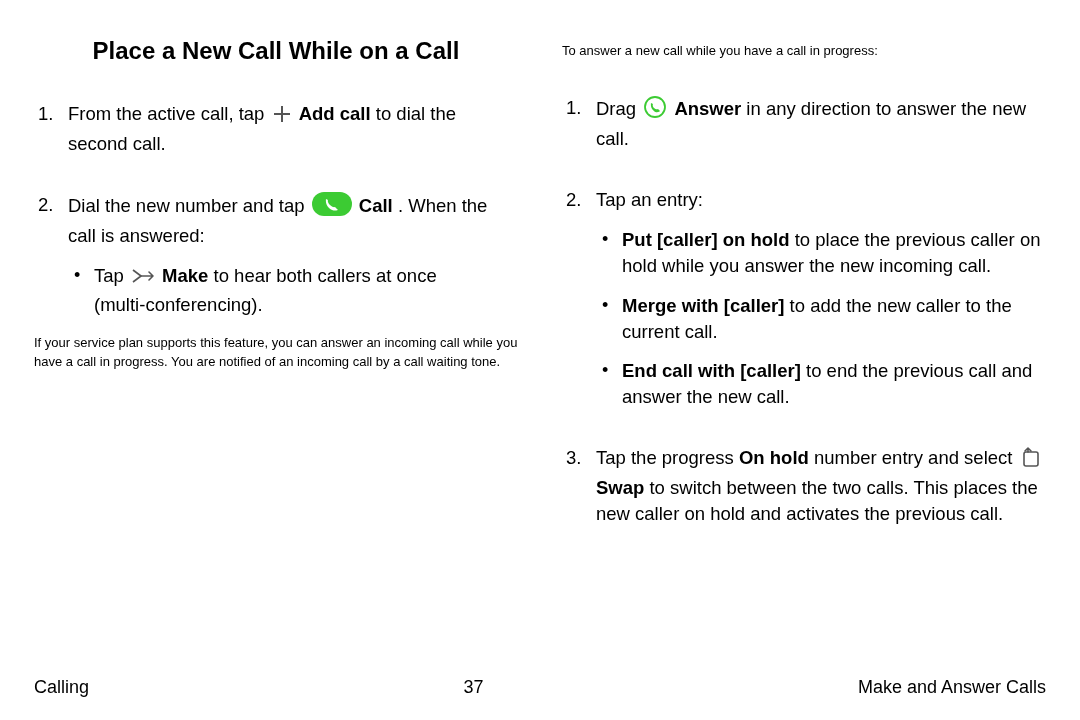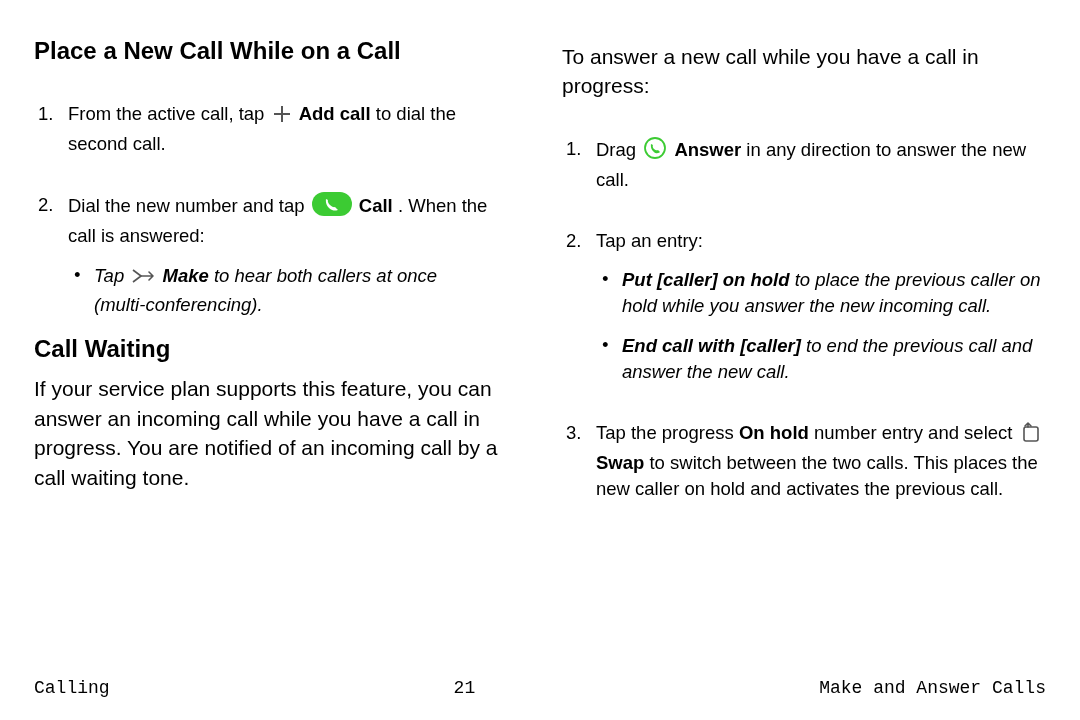--- a/index.html
+++ b/index.html
@@ -15,23 +15,24 @@
     gap: 44px;
   }
   .col {
     width: 490px;
   }
   h2.section {
     font-size: 24px;
     font-weight: 700;
     margin-bottom: 10px;
     line-height: 1.25;
+    text-align: center;
   }
   p.body {
-    font-size: 21px;
+    font-size: 13px;
     line-height: 1.4;
     margin-bottom: 16px;
   }
   ol.num {
     list-style: none;
     counter-reset: item;
     margin-left: 0;
     padding-left: 0;
   }
   ol.num > li {
@@ -53,21 +54,20 @@
     list-style: none;
     padding-left: 0;
     margin-top: 14px;
   }
   ul.bul > li {
     position: relative;
     padding-left: 26px;
     font-size: 18.5px;
     line-height: 1.4;
     margin-bottom: 14px;
-    font-style: italic;
   }
   ul.bul > li::before {
     content: "•";
     position: absolute;
     left: 6px;
     top: 0;
     font-size: 18px;
   }
   .b { font-weight: 700; }
   .icon {
@@ -76,21 +76,20 @@
     margin: 0 2px;
   }
   .footer {
     position: absolute;
     bottom: 22px;
     left: 34px;
     right: 34px;
     display: flex;
     justify-content: space-between;
     font-size: 18px;
-    font-family: Liberation Mono, monospace;
   }
 </style>
 </head>
 <body>
 
 <div class="page">
   <div class="cols">
 
     <div class="col">
       <h2 class="section">Place a New Call While on a Call</h2>
@@ -127,21 +126,20 @@
                   <path d="M10 10 L22 10 M18 6 L22 10 L18 14" fill="none" stroke="#555" stroke-width="1.6" stroke-linejoin="round" stroke-linecap="round"></path>
                 </svg>
               </span>
               <span class="b">Make</span>
               <span> to hear both callers at once (multi‑conferencing).</span>
             </li>
           </ul>
         </li>
       </ol>
 
-      <h2 class="section" style="margin-top:10px">Call Waiting</h2>
       <p class="body">If your service plan supports this feature, you can answer an incoming call while you have a call in progress. You are notified of an incoming call by a call waiting tone.</p>
     </div>
 
     <div class="col">
       <p class="body" style="margin-top:6px">To answer a new call while you have a call in progress:</p>
 
       <ol class="num">
         <li>
           <span>Drag </span>
           <span class="icon">
@@ -152,20 +150,24 @@
           </span>
           <span class="b">Answer</span>
           <span> in any direction to answer the new call.</span>
         </li>
         <li>
           <span>Tap an entry:</span>
           <ul class="bul">
             <li>
               <span class="b">Put [caller] on hold</span>
               <span> to place the previous caller on hold while you answer the new incoming call.</span>
+            </li>
+            <li>
+              <span class="b">Merge with [caller]</span>
+              <span> to add the new caller to the current call.</span>
             </li>
             <li>
               <span class="b">End call with [caller]</span>
               <span> to end the previous call and answer the new call.</span>
             </li>
           </ul>
         </li>
         <li>
           <span>Tap the progress </span>
           <span class="b">On hold</span>
@@ -179,16 +181,16 @@
           <span class="b">Swap</span>
           <span> to switch between the two calls. This places the new caller on hold and activates the previous call.</span>
         </li>
       </ol>
     </div>
 
   </div>
 
   <div class="footer">
     <span>Calling</span>
-    <span>21</span>
+    <span>37</span>
     <span>Make and Answer Calls</span>
   </div>
 </div>
 
 </body></html>

